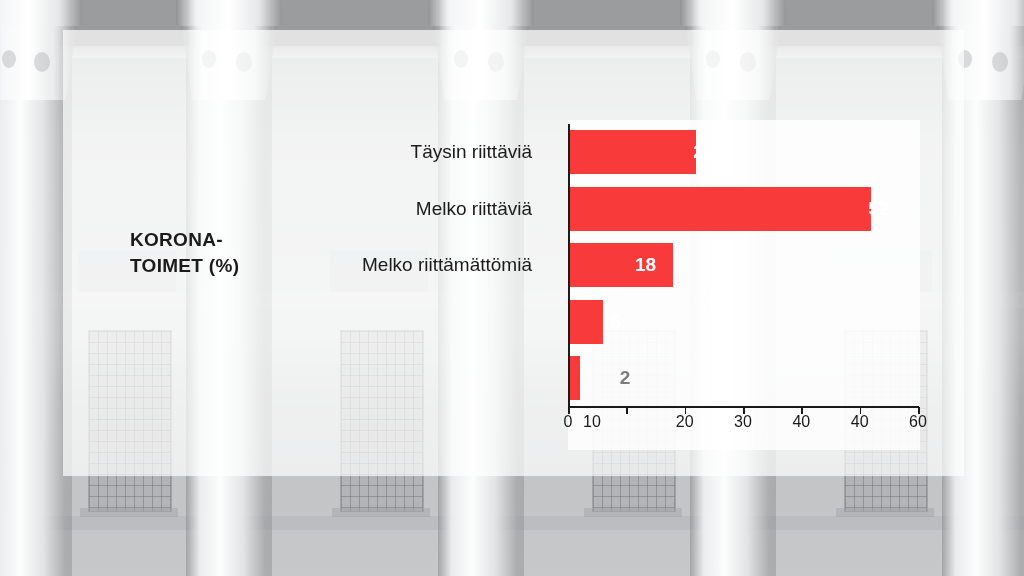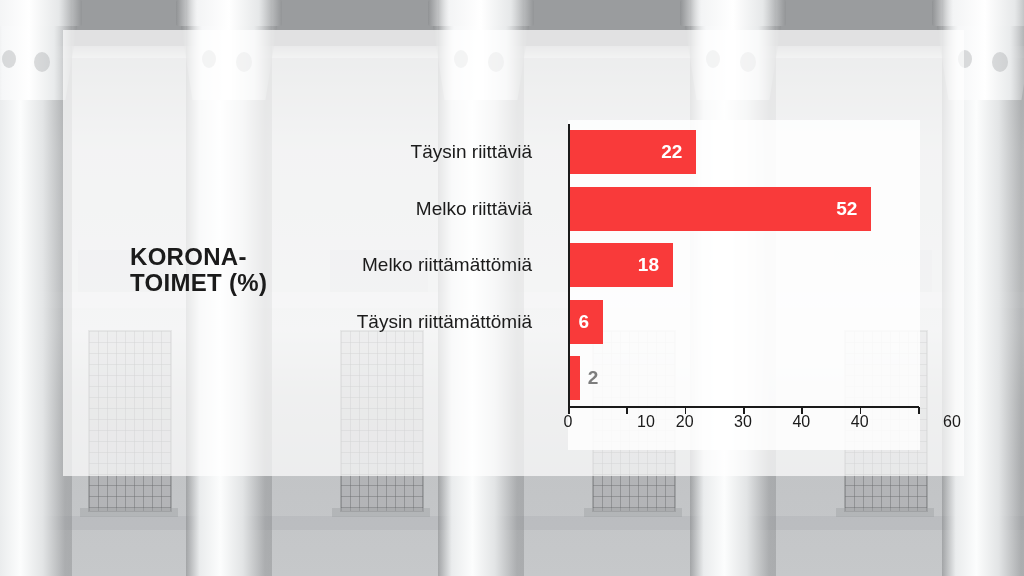--- a/index.html
+++ b/index.html
@@ -109,24 +109,24 @@
     top: 30px;
     width: 901px;
     height: 446px;
     background: rgba(255,255,255,0.70);
   }
 
   
   #chart-title {
     position: absolute;
     left: 130px;
-    top: 244px;
+    top: 227px;
     width: 175px;
     font-weight: bold;
-    font-size: 24px;
+    font-size: 19px;
     line-height: 26px;
     letter-spacing: 0.3px;
     color: #1b1b1b;
     white-space: pre-line;
   }
 
   
   #chart-card {
     position: absolute;
     left: 568px;
@@ -175,20 +175,21 @@
     background: #f93a3a;
   }
   .bar-value {
     position: absolute;
     top: 6px;
     height: 44px;
     line-height: 44px;
     font-weight: bold;
     font-size: 19px;
     color: #ffffff;
+    padding-left: 32px;
   }
   .bar-value.outside {
     color: #7d7d7d;
   }
 
   
   .cat-label {
     position: absolute;
     right: 1024px;
     width: 260px;
@@ -299,59 +300,58 @@
 
   <div id="chart-title">KORONA-
 TOIMET (%)</div>
 
   <div id="chart-card"></div>
 
   <div id="cat-labels">
       <div class="cat-label" style="top: 0px; text-align: right;">Täysin riittäviä</div>
       <div class="cat-label" style="top: 113.2px; text-align: right;">Melko riittämättömiä</div>
       <div class="cat-label" style="top: 56.6px; text-align: right;">Melko riittäviä</div>
-      <div class="cat-label" style="top: 169.8px; text-align: right;">Täysin riittämättömiä</div>
     </div>
 
   <div id="plot">
       <div class="bar-row" style="top: 0px;">
         <div class="bar" style="width: 128.333px; background: rgb(249, 58, 58);"></div>
         <div class="bar-value" style="left: 0px; width: 114.333px; text-align: right; color: rgb(255, 255, 255);">22</div>
       </div>
       <div class="bar-row" style="top: 56.6px;">
         <div class="bar" style="width: 303.333px; background: rgb(249, 58, 58);"></div>
         <div class="bar-value" style="left: 0px; width: 289.333px; text-align: right; color: rgb(255, 255, 255);">52</div>
       </div>
       <div class="bar-row" style="top: 113.2px;">
         <div class="bar" style="width: 105px; background: rgb(249, 58, 58);"></div>
-        <div class="bar-value" style="left: 0px; width: 91px; text-align: right; color: rgb(255, 255, 255);">18</div>
+        <div class="bar-value" style="left: 0px; width: 91px; text-align: center; color: rgb(255, 255, 255);">18</div>
       </div>
       <div class="bar-row" style="top: 169.8px;">
         <div class="bar" style="width: 35px; background: rgb(249, 58, 58);"></div>
         <div class="bar-value" style="left: 0px; width: 21px; text-align: right; color: rgb(255, 255, 255);">6</div>
       </div>
       <div class="bar-row" style="top: 226.4px;">
         <div class="bar" style="width: 11.6667px; background: rgb(249, 58, 58);"></div>
         <div class="bar-value outside" style="left: 19.6667px; color: rgb(125, 125, 125);">2</div>
       </div>
     </div>
 
   <div id="axis-y-line"></div>
   <div id="axis-x-line"></div>
 
   <div id="ticks">
       <div class="tick" style="left: 568px;"></div>
       <div class="tick-label" style="left: 568px;">0</div>
       <div class="tick" style="left: 626.333px;"></div>
-      <div class="tick-label" style="left: 646px;">10</div>
+      <div class="tick-label" style="left: 592px;">10</div>
       <div class="tick" style="left: 684.667px;"></div>
       <div class="tick-label" style="left: 684.667px;">20</div>
       <div class="tick" style="left: 743px;"></div>
       <div class="tick-label" style="left: 743px;">30</div>
       <div class="tick" style="left: 801.333px;"></div>
       <div class="tick-label" style="left: 801.333px; text-align: center;">40</div>
       <div class="tick" style="left: 859.667px;"></div>
       <div class="tick-label" style="left: 859.667px;">40</div>
       <div class="tick" style="left: 918px;"></div>
-      <div class="tick-label" style="left: 918px; margin-left: 34px;">60</div>
+      <div class="tick-label" style="left: 918px;">60</div>
     </div>
 
 </div>
 
 </body></html>

